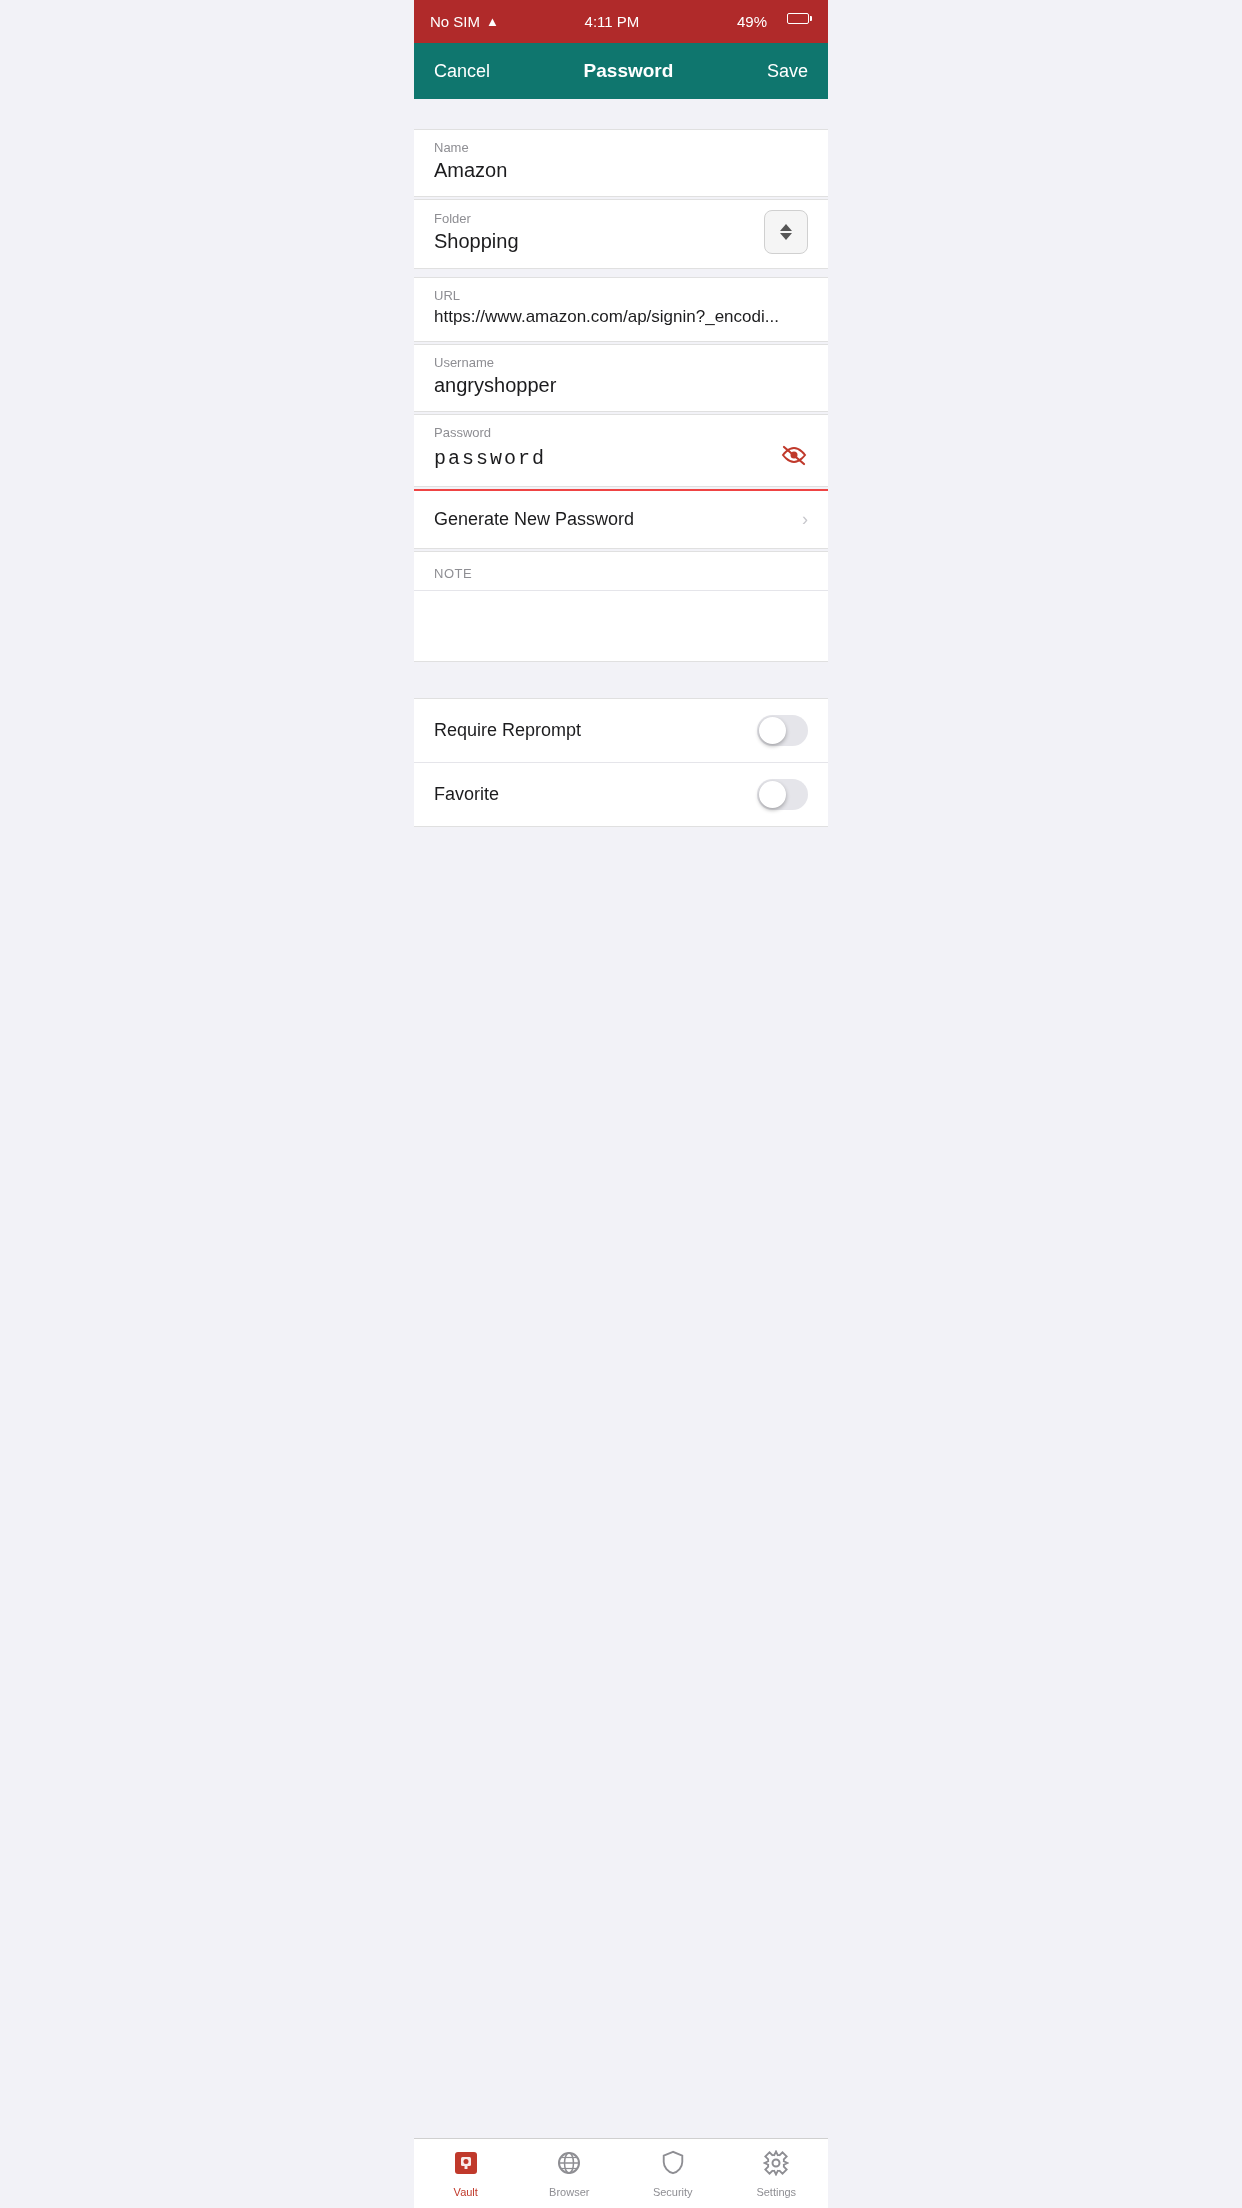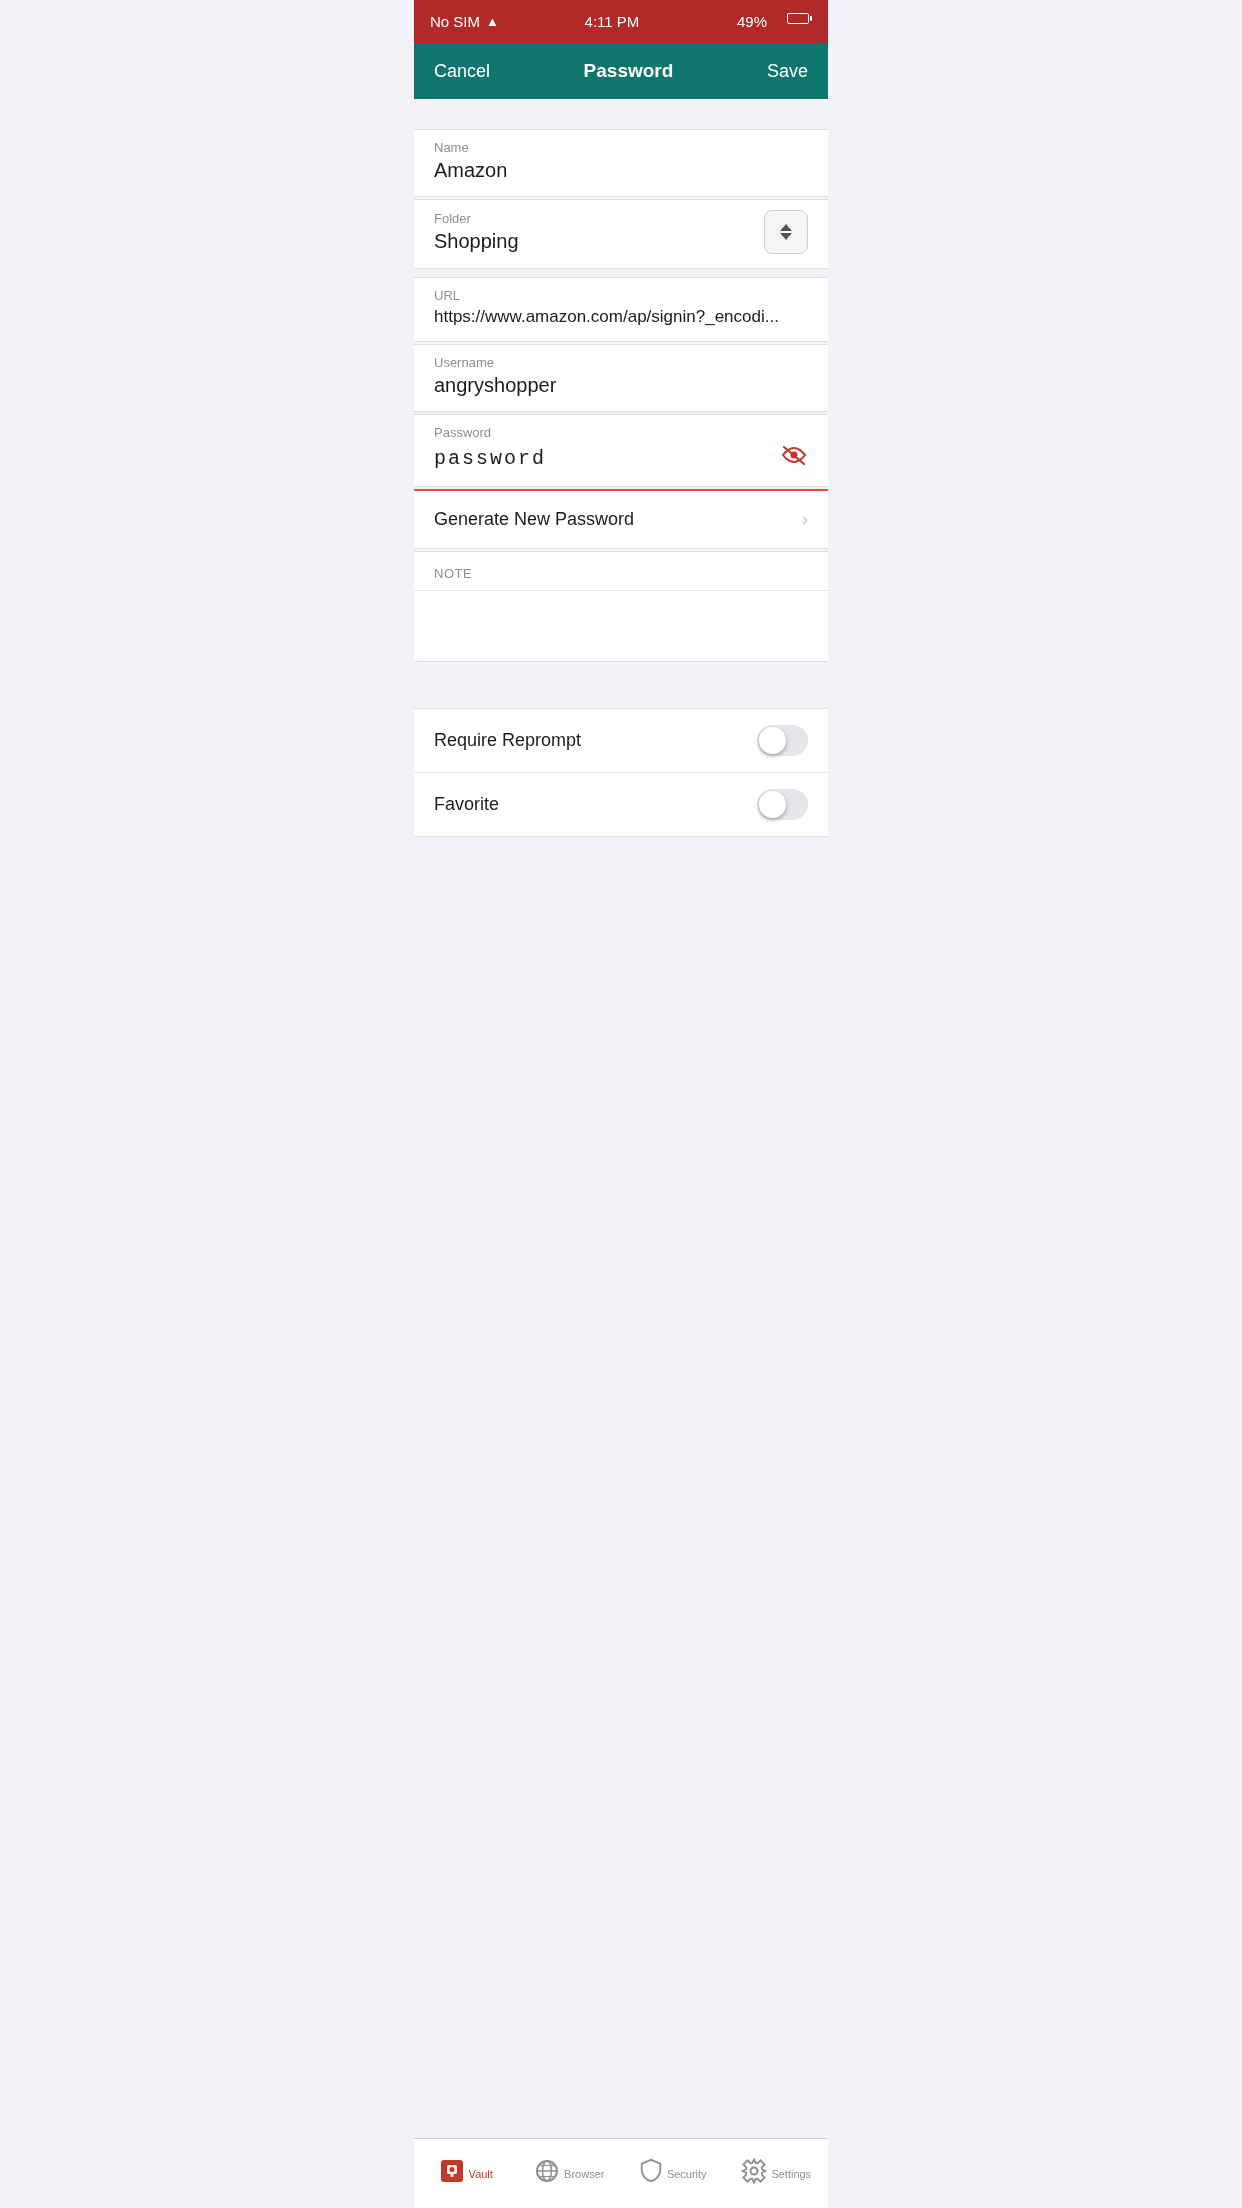--- a/index.html
+++ b/index.html
@@ -188,21 +188,21 @@
       color: #c7c7cc;
       font-size: 18px;
       font-weight: 300;
     }
 
     
     .note-section {
       background: white;
       border-top: 1px solid #e0e0e0;
       border-bottom: 1px solid #e0e0e0;
-      margin-bottom: 16px;
+      margin-bottom: 6px;
     }
     .note-label-row {
       padding: 12px 20px 8px;
       border-bottom: 1px solid #e5e5ea;
     }
     .note-label {
       font-size: 13px;
       color: #8e8e93;
       letter-spacing: 0.5px;
     }
@@ -269,21 +269,21 @@
       width: 414px;
       background: white;
       border-top: 1px solid #d0d0d0;
       display: flex;
       align-items: center;
       height: 70px;
     }
     .tab-item {
       flex: 1;
       display: flex;
-      flex-direction: row;
+      flex-direction: column;
       align-items: center;
       justify-content: center;
       cursor: pointer;
       gap: 4px;
       padding: 8px 0;
     }
     .tab-icon {
       font-size: 22px;
       color: #8e8e93;
     }

